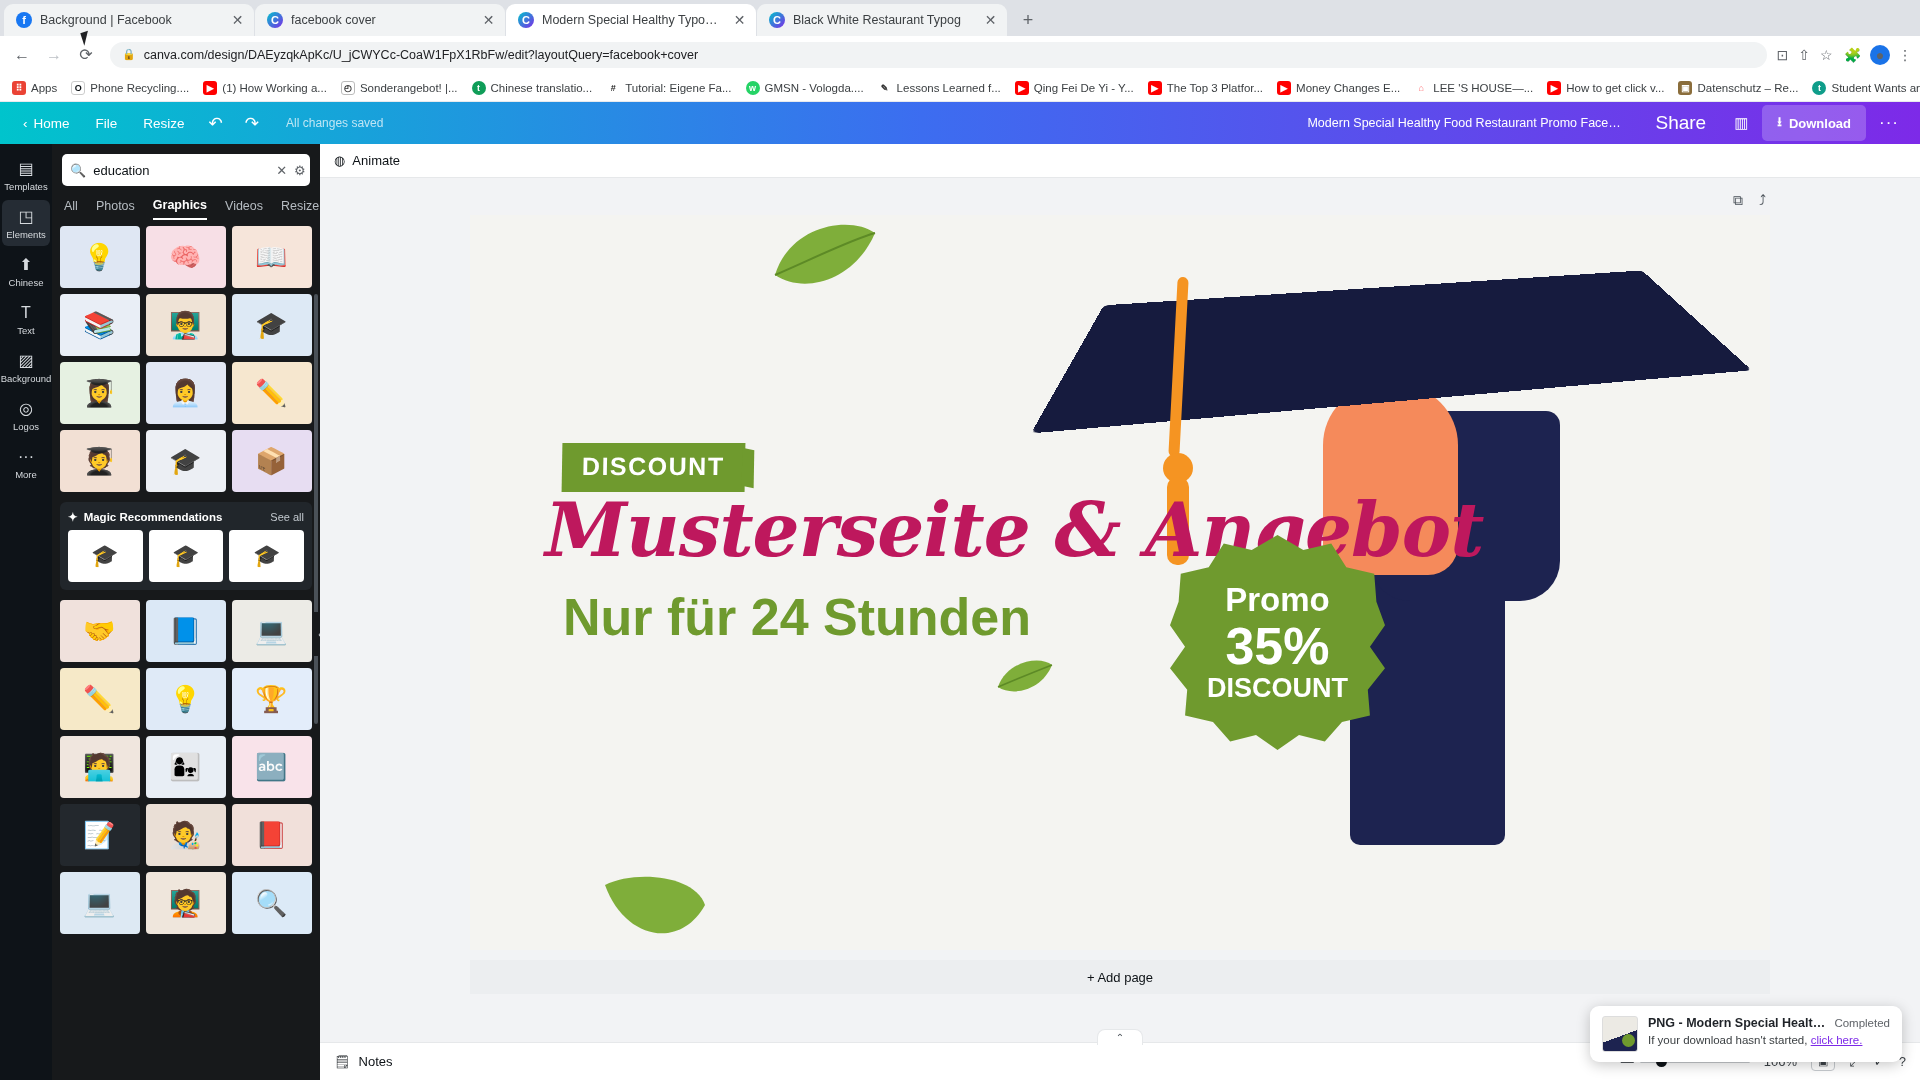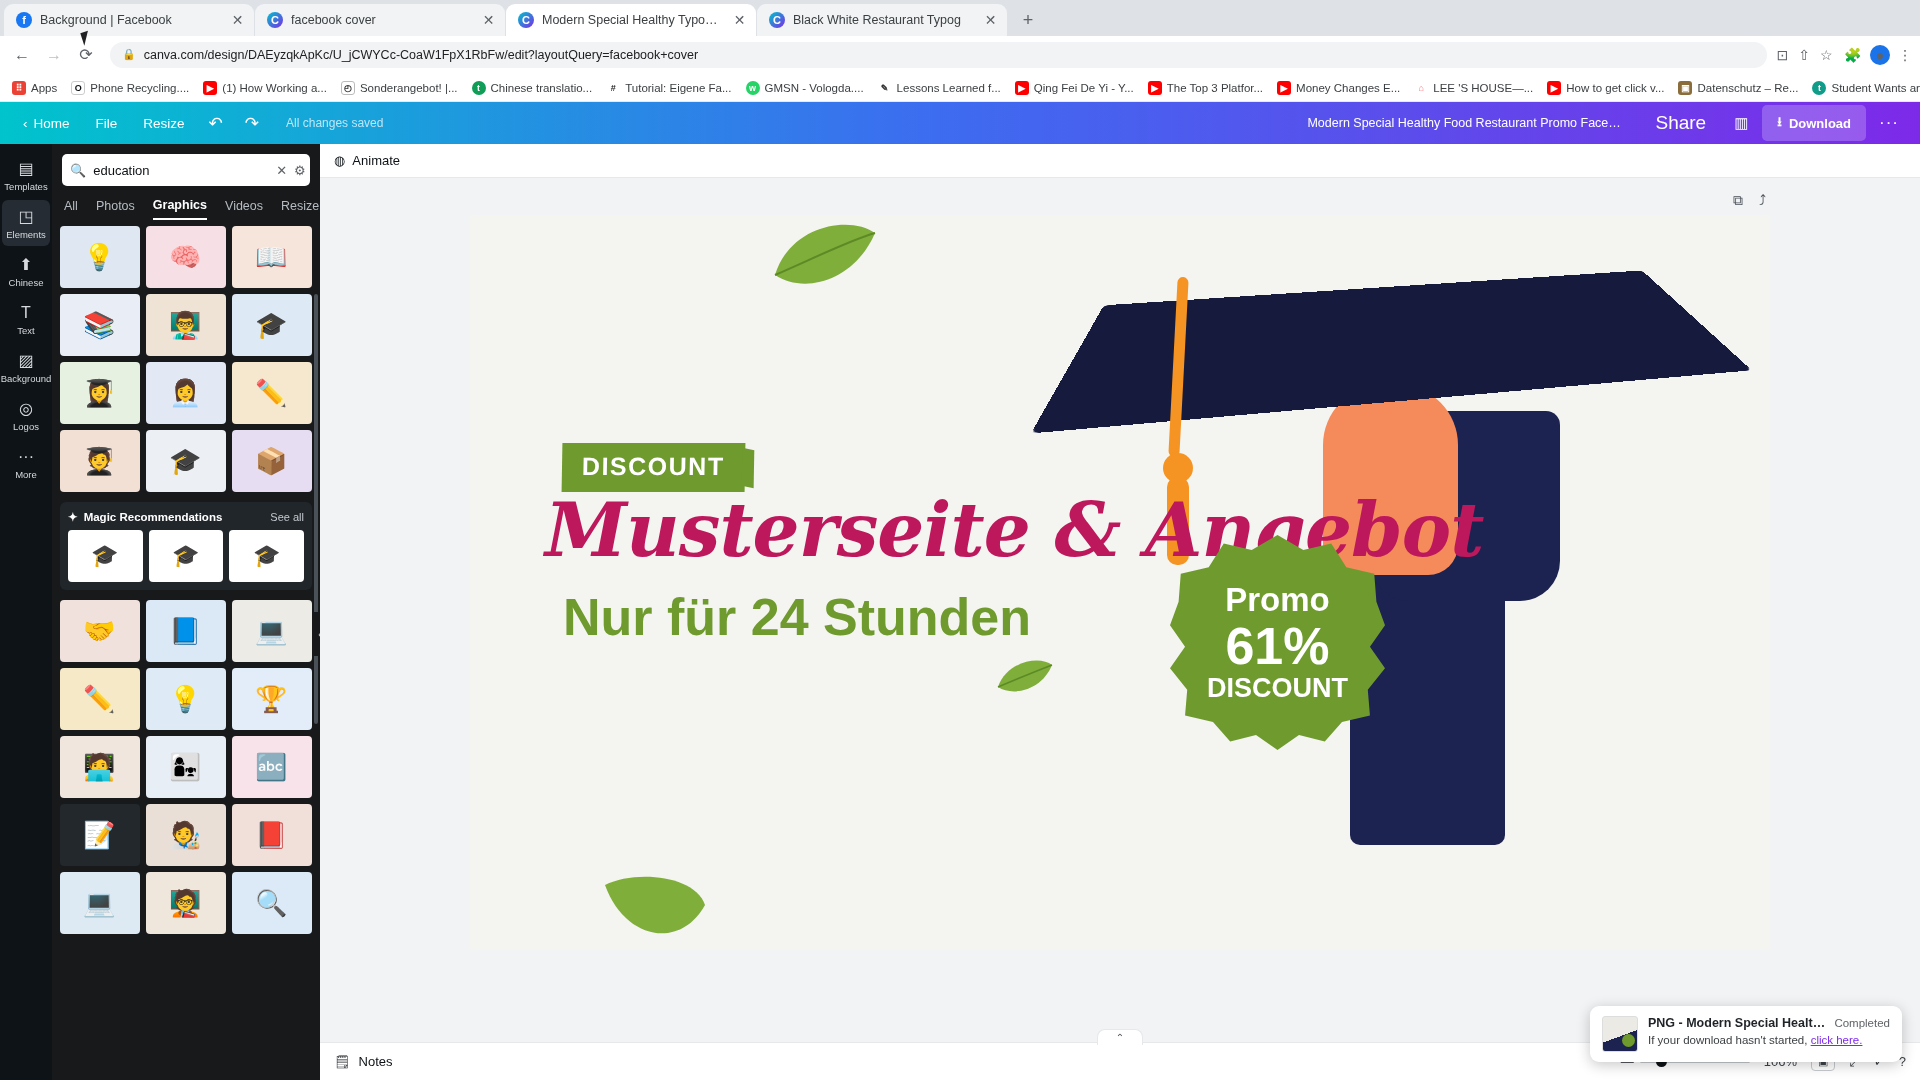--- a/index.html
+++ b/index.html
@@ -621,25 +621,26 @@
           <div class="tassel-cord"></div>
           <div class="tassel-knob"></div>
           <div class="tassel-tail"></div>
 
           <div class="discount-tag">DISCOUNT</div>
           <div class="script-title">Musterseite &amp; Angebot</div>
           <div class="subtitle">Nur für 24 Stunden</div>
 
           <div class="promo-badge">
             <div class="p1">Promo</div>
-            <div class="p2">61%</div>
+            <div class="p2">35%</div>
             <div class="p3">DISCOUNT</div>
           </div>
         </div>
 
+        <div class="addpage">+ Add page</div>
       </div>
 
       <div class="notes-bar">
         <div class="collapse-arrow">⌃</div>
         <span>🗒</span>
         <span>Notes</span>
         <div class="notes-right">
           <div class="zoom-slider">
             <span>—</span>
             <div class="slider-track">

